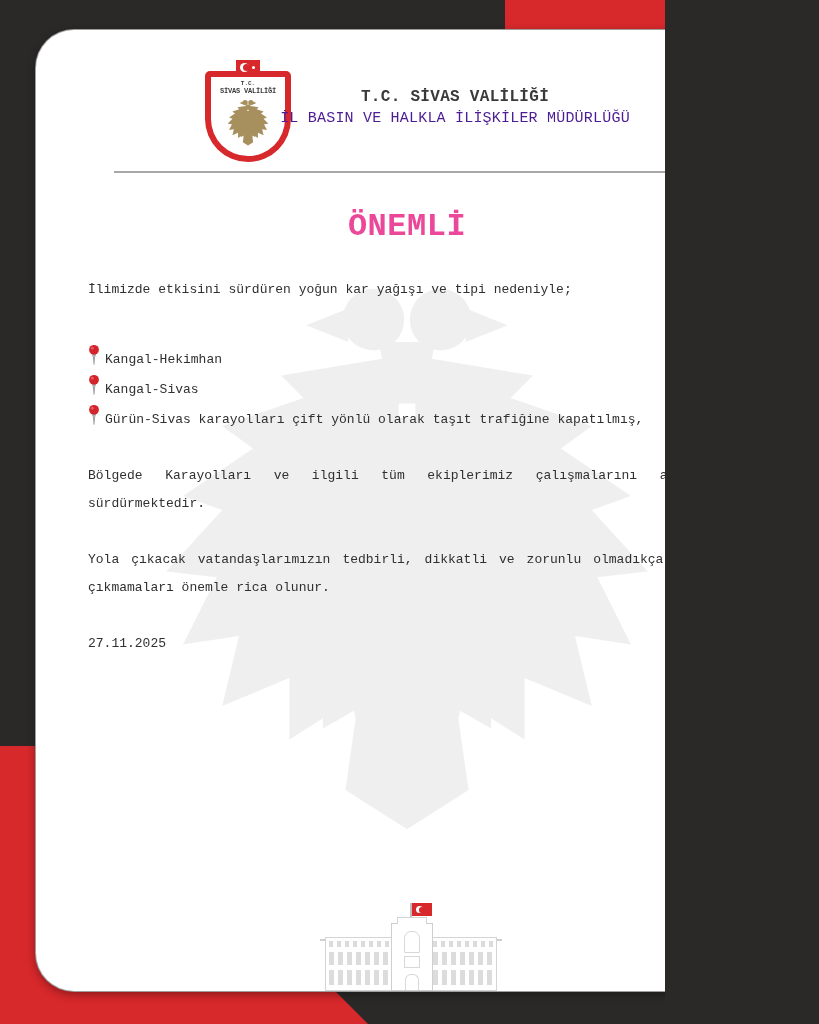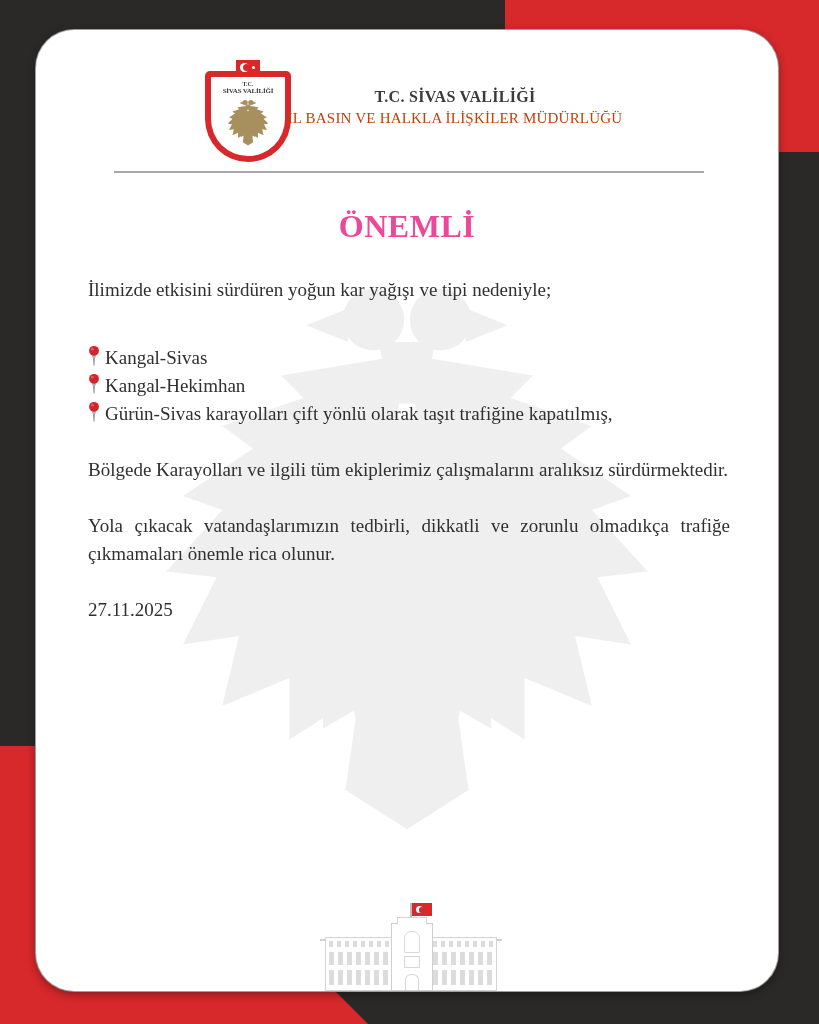--- a/index.html
+++ b/index.html
@@ -1,17 +1,17 @@
 <!DOCTYPE html>
 <html><head>
 <meta charset="utf-8">
 <style>
   html,body{margin:0;padding:0;background:#2b2828;}
-  #canvas{position:relative;width:819px;height:1024px;background:#2b2828;overflow:hidden;
-          font-family:Liberation Serif, serif;}
+  #canvas{position:relative;width:665px;height:1024px;background:#2b2828;overflow:hidden;
+          font-family:Liberation Mono, monospace;}
 
   
   .red-tr{position:absolute;left:505px;top:0;width:314px;height:152px;background:#d7282b;}
   .red-left{position:absolute;left:0;top:746px;width:80px;height:278px;background:#d7282b;}
   .red-bl{position:absolute;left:0;top:956px;width:380px;height:68px;background:#d7282b;
           clip-path:polygon(0 0,300px 0,368px 68px,0 68px);}
 
   
   .card{position:absolute;left:36px;top:30px;width:742px;height:961px;background:#ffffff;
         border-radius:38px;overflow:hidden;box-shadow:0 0 0 1px #9e9e9e,0 3px 10px rgba(0,0,0,.4);}
@@ -28,29 +28,29 @@
   .logo-eagle{width:52px;height:52px;color:#a8905e;margin-top:0;}
   .logo-flag{position:absolute;left:32px;top:0;width:24px;height:15px;background:#d7282b;z-index:3;}
   .logo-flag::before{content:"";position:absolute;left:4px;top:3px;width:9px;height:9px;border-radius:50%;background:#fff;}
   .logo-flag::after{content:"";position:absolute;left:7px;top:4px;width:7px;height:7px;border-radius:50%;background:#d7282b;}
   .logo-star{position:absolute;left:16px;top:6px;width:3px;height:3px;border-radius:50%;background:#fff;}
 
   
   .org-title{position:absolute;left:219px;top:58px;width:400px;text-align:center;
              font-size:16px;font-weight:bold;color:#3a3a3a;letter-spacing:.3px;}
   .org-subtitle{position:absolute;left:189px;top:80px;width:460px;text-align:center;
-                font-size:15px;color:#c2410c;letter-spacing:.2px;}
+                font-size:15px;color:#4c1d95;letter-spacing:.2px;}
 
   .divider{position:absolute;left:78px;top:141px;width:590px;height:2px;background:#a8a8a8;}
 
   .headline{position:absolute;left:0;top:178px;width:100%;text-align:center;
             font-size:32px;font-weight:bold;letter-spacing:.5px;color:#ec4899;}
 
   
-  .content{position:absolute;left:52px;top:246px;width:642px;font-size:19px;line-height:28px;color:#303030;}
+  .content{position:absolute;left:52px;top:246px;width:642px;font-size:13px;line-height:28px;color:#303030;}
   .content p{margin:0;}
   .intro{margin-bottom:40px !important;}
   .group{margin-bottom:28px;}
   .para{margin-bottom:28px !important;}
   .just{text-align:justify;}
   .pin{vertical-align:-4px;margin-right:5px;}
   .date-line{margin:0;}
 
   
   .building{position:absolute;left:289px;bottom:0;width:172px;height:88px;}
@@ -129,24 +129,24 @@
     <div class="divider"></div>
 
     <div class="headline">ÖNEMLİ</div>
 
     <div class="content">
       <p class="intro">İlimizde etkisini sürdüren yoğun kar yağışı ve tipi nedeniyle;</p>
 
       <div class="group">
         <p><svg class="pin" width="12" height="23" viewBox="0 0 13 24">
               <use href="#pinicon" xlink:href="#pinicon"></use>
-            </svg><span>Kangal-Sivas</span></p>
+            </svg><span>Kangal-Hekimhan</span></p>
         <p><svg class="pin" width="12" height="23" viewBox="0 0 13 24">
               <use href="#pinicon" xlink:href="#pinicon"></use>
-            </svg><span>Kangal-Hekimhan</span></p>
+            </svg><span>Kangal-Sivas</span></p>
         <p><svg class="pin" width="12" height="23" viewBox="0 0 13 24">
               <use href="#pinicon" xlink:href="#pinicon"></use>
             </svg><span>Gürün-Sivas karayolları çift yönlü olarak taşıt trafiğine kapatılmış,</span></p>
       </div>
 
       <div class="group">
       </div>
 
       <p class="para just">Bölgede Karayolları ve ilgili tüm ekiplerimiz çalışmalarını aralıksız sürdürmektedir.</p>
       <p class="para just">Yola çıkacak vatandaşlarımızın tedbirli, dikkatli ve zorunlu olmadıkça trafiğe çıkmamaları önemle rica olunur.</p>

